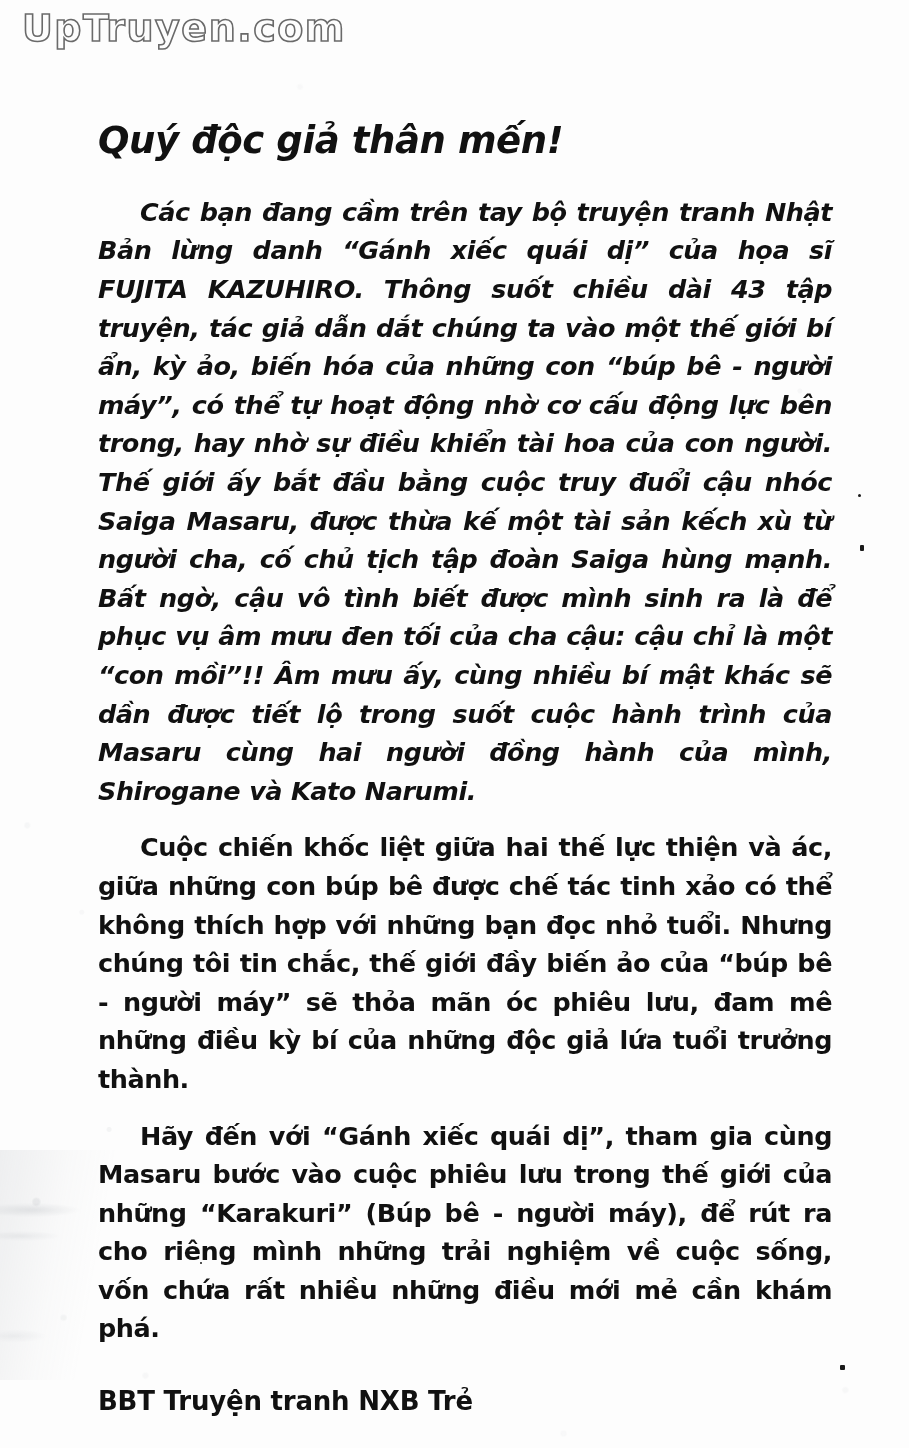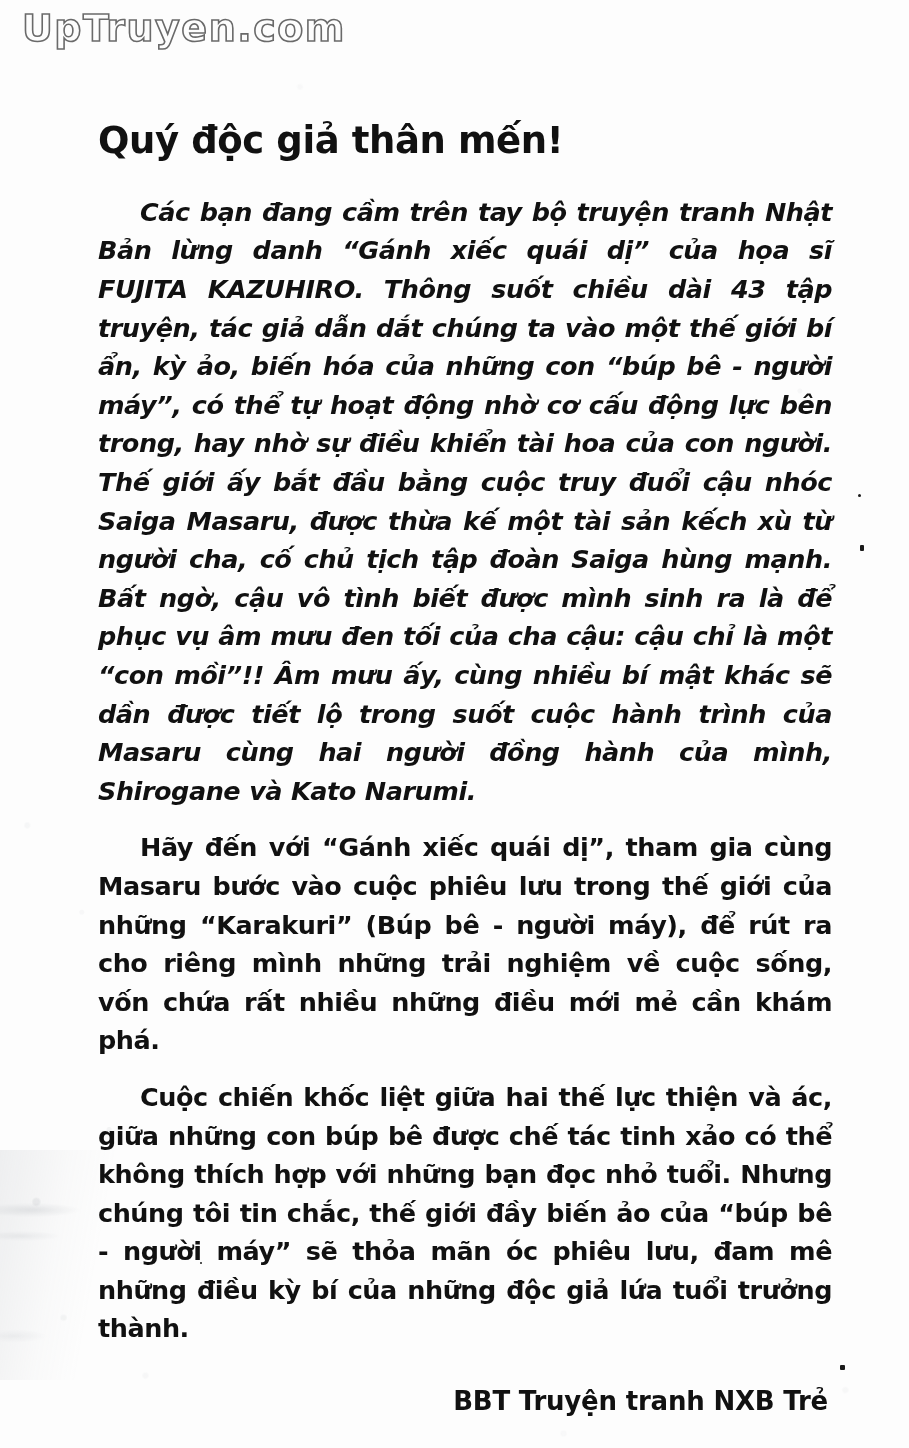--- a/index.html
+++ b/index.html
@@ -86,20 +86,21 @@
     width: 734px;
     z-index: 4;
   }
 
   #title {
     margin: 0;
     padding-top: 122px;
     font-family: "DejaVu Sans", sans-serif;
     font-size: 37px;
     font-weight: 700;
+    font-style: italic;
     letter-spacing: -0.4px;
     color: #111111;
     line-height: 1.05;
     white-space: nowrap;
   }
 
   .para {
     margin: 0;
     padding-top: 24px;
     text-align: justify;
@@ -115,21 +116,21 @@
     word-spacing: 0.5px;
   }
   .para.p1 { padding-top: 32px; font-style: italic; }
   .para.p2 { padding-top: 18px; }
   .para.p3 { padding-top: 18px; }
 
   #signature {
     margin: 0;
     padding-top: 38px;
     padding-right: 4px;
-    text-align: right;
+    text-align: left;
     font-family: "DejaVu Sans", sans-serif;
     font-size: 26px;
     font-weight: 700;
     letter-spacing: -0.2px;
     color: #111111;
   }
 </style>
 </head>
 <body>
 
@@ -144,20 +145,20 @@
   <span class="speck" style="left:200px; top:1262px; width:2px; height:2px;"></span>
 
   <div id="watermark">UpTruyen.com</div>
 
   <div id="content">
 
     <h1 id="title">Quý độc giả thân mến!</h1>
 
     <p class="para p1">Các bạn đang cầm trên tay bộ truyện tranh Nhật Bản lừng danh “Gánh xiếc quái dị” của họa sĩ FUJITA KAZUHIRO. Thông suốt chiều dài 43 tập truyện, tác giả dẫn dắt chúng ta vào một thế giới bí ẩn, kỳ ảo, biến hóa của những con “búp bê - người máy”, có thể tự hoạt động nhờ cơ cấu động lực bên trong, hay nhờ sự điều khiển tài hoa của con người. Thế giới ấy bắt đầu bằng cuộc truy đuổi cậu nhóc Saiga Masaru, được thừa kế một tài sản kếch xù từ người cha, cố chủ tịch tập đoàn Saiga hùng mạnh. Bất ngờ, cậu vô tình biết được mình sinh ra là để phục vụ âm mưu đen tối của cha cậu: cậu chỉ là một “con mồi”!! Âm mưu ấy, cùng nhiều bí mật khác sẽ dần được tiết lộ trong suốt cuộc hành trình của Masaru cùng hai người đồng hành của mình, Shirogane và Kato Narumi.</p>
 
+    <p class="para p2">Cuộc chiến khốc liệt giữa hai thế lực thiện và ác, giữa những con búp bê được chế tác tinh xảo có thể không thích hợp với những bạn đọc nhỏ tuổi. Nhưng chúng tôi tin chắc, thế giới đầy biến ảo của “búp bê - người máy” sẽ thỏa mãn óc phiêu lưu, đam mê những điều kỳ bí của những độc giả lứa tuổi trưởng thành.</p>
+
     <p class="para p3">Hãy đến với “Gánh xiếc quái dị”, tham gia cùng Masaru bước vào cuộc phiêu lưu trong thế giới của những “Karakuri” (Búp bê - người máy), để rút ra cho riêng mình những trải nghiệm về cuộc sống, vốn chứa rất nhiều những điều mới mẻ cần khám phá.</p>
-
-    <p class="para p2">Cuộc chiến khốc liệt giữa hai thế lực thiện và ác, giữa những con búp bê được chế tác tinh xảo có thể không thích hợp với những bạn đọc nhỏ tuổi. Nhưng chúng tôi tin chắc, thế giới đầy biến ảo của “búp bê - người máy” sẽ thỏa mãn óc phiêu lưu, đam mê những điều kỳ bí của những độc giả lứa tuổi trưởng thành.</p>
 
     <p id="signature">BBT Truyện tranh NXB Trẻ</p>
 
   </div>
 </div>
 
 </body></html>

